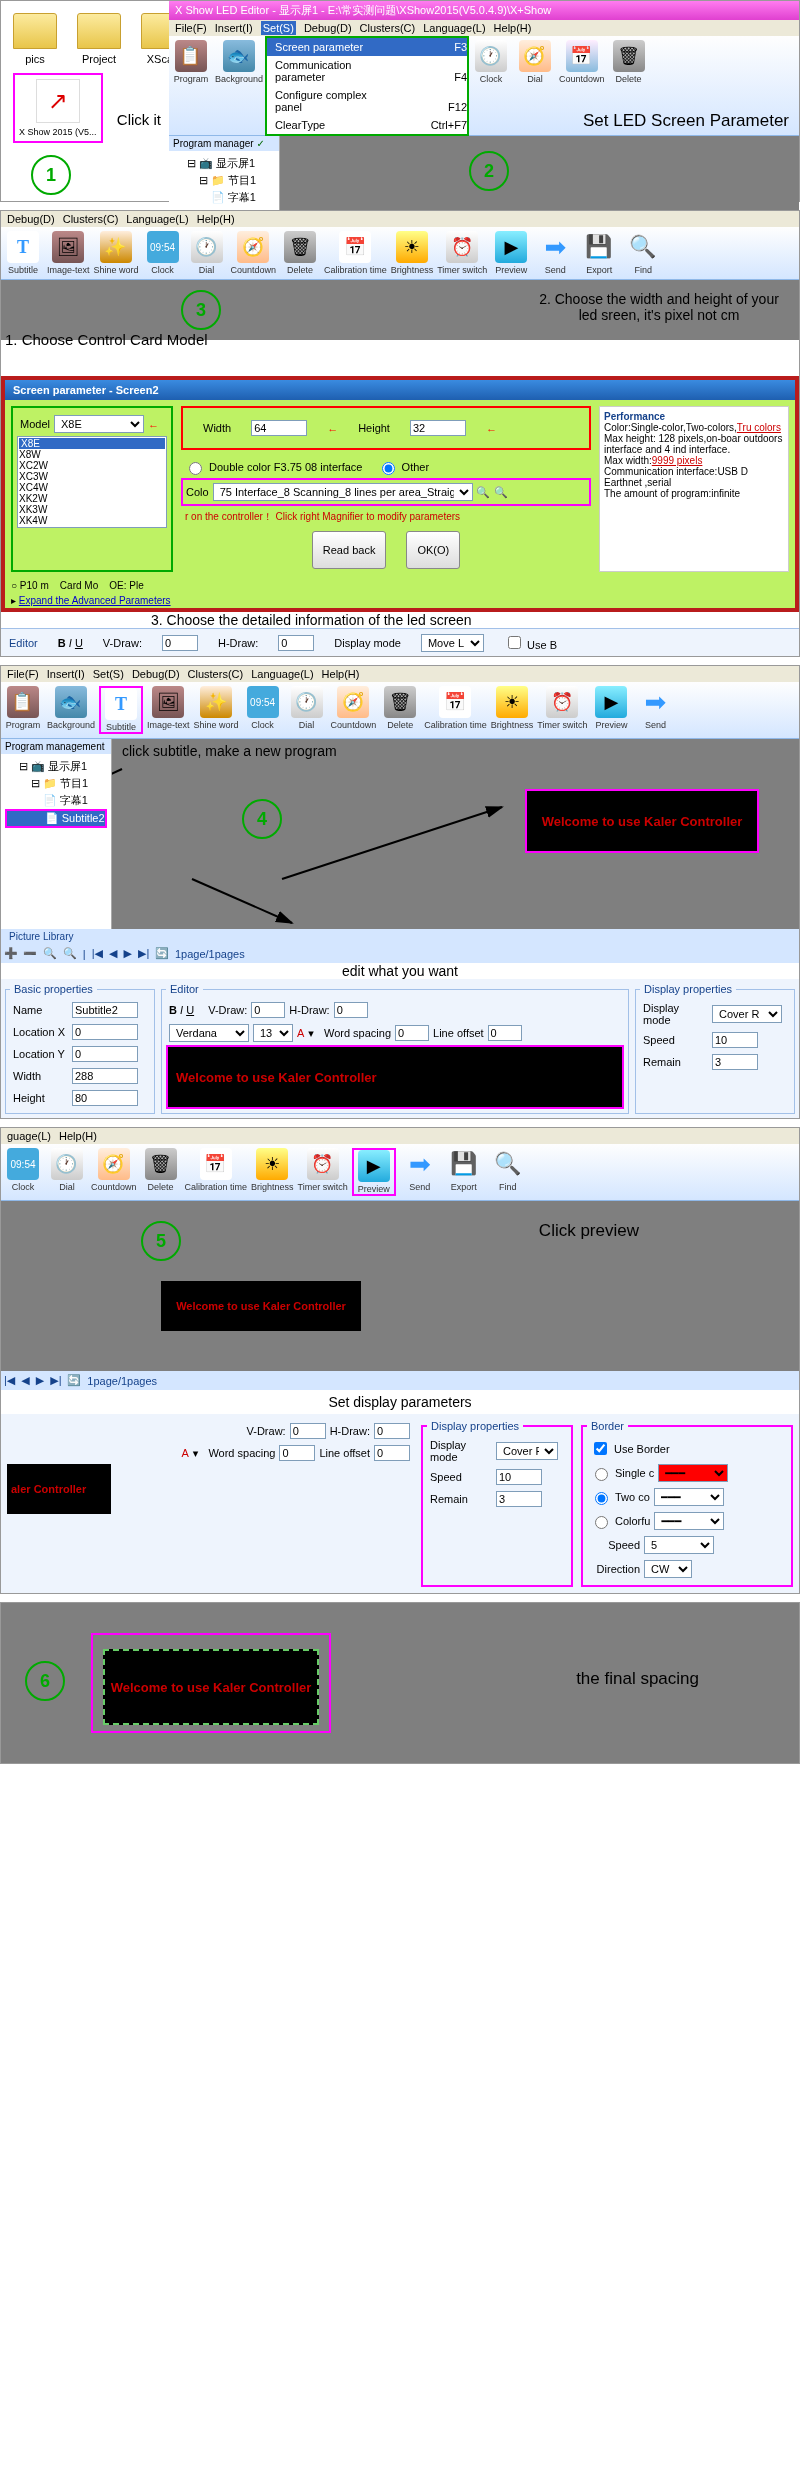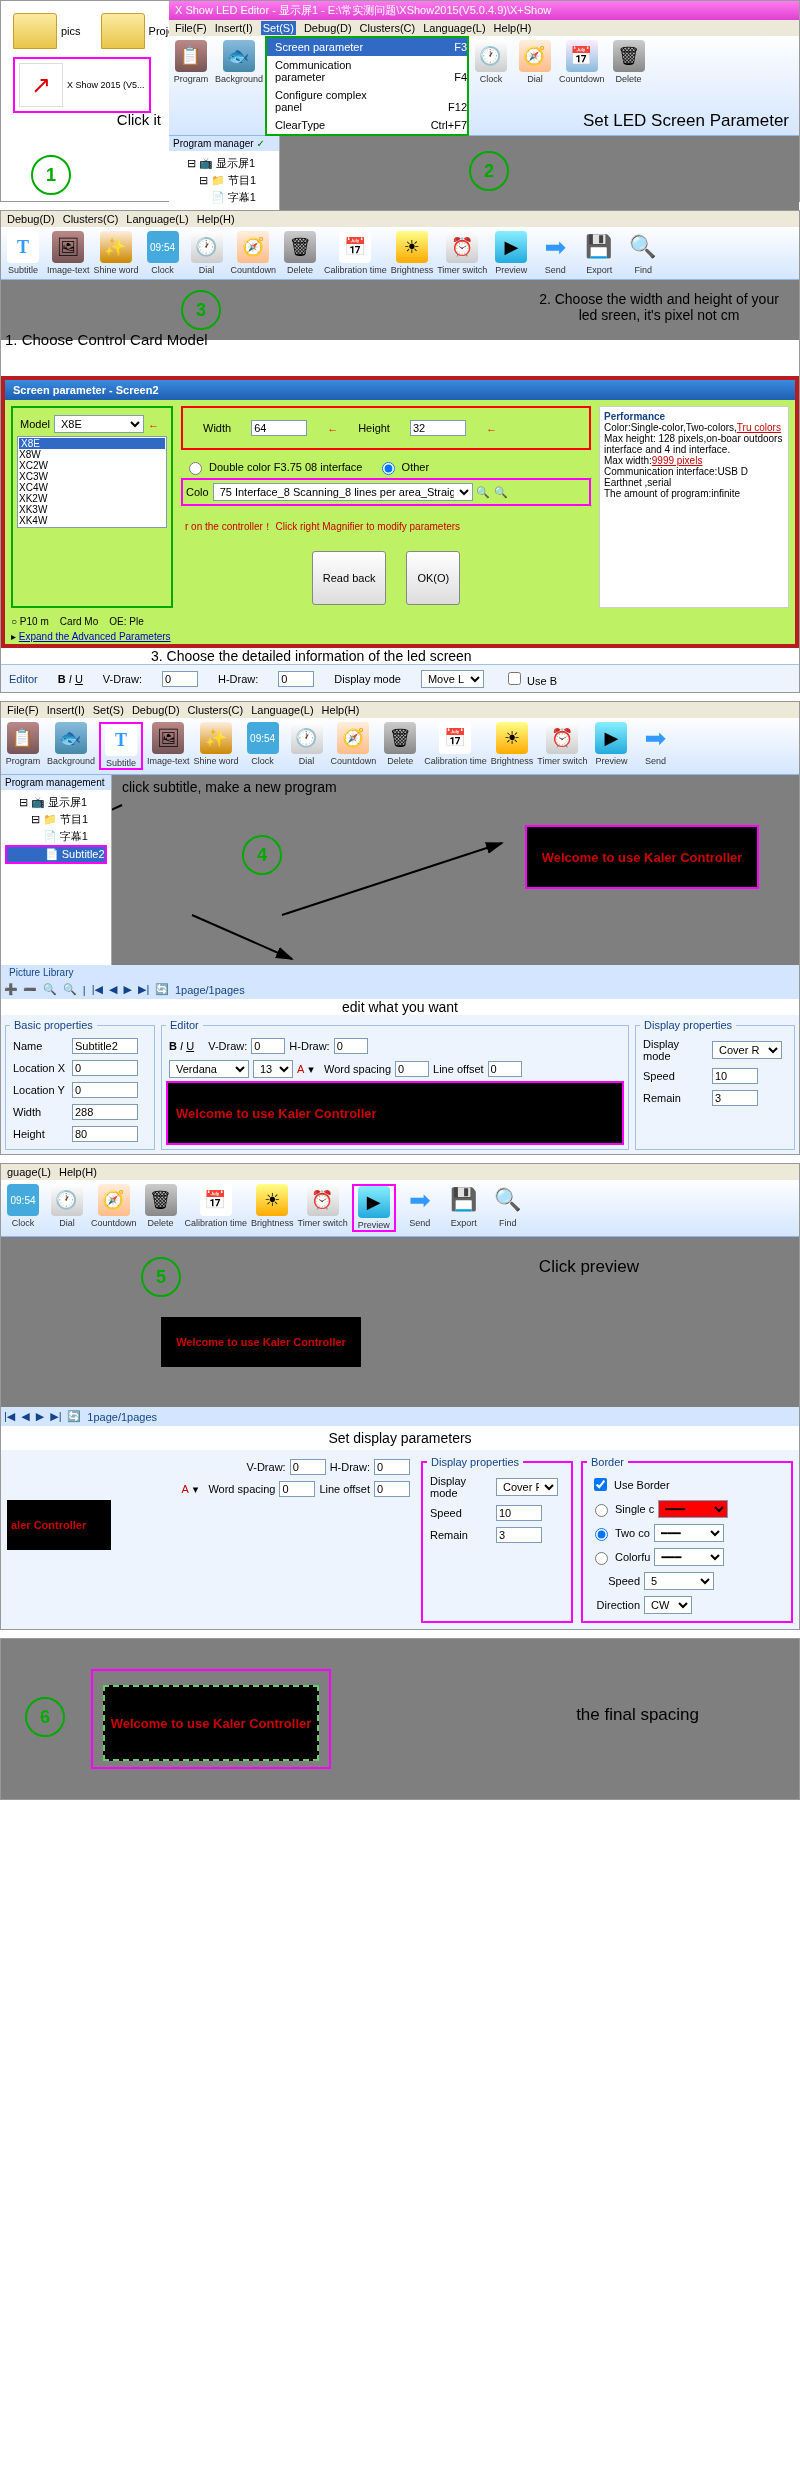--- a/index.html
+++ b/index.html
@@ -13,31 +13,31 @@
 .tool-icon{width:32px;height:32px;border-radius:4px;display:flex;align-items:center;justify-content:center;font-size:18px}
 .tool-lbl{font-size:9px;color:#333}
 .dropdown-menu{position:absolute;background:#fff;border:1px solid #999;font-size:11px;z-index:10}
 .dropdown-menu .item{padding:3px 80px 3px 8px;position:relative}
 .dropdown-menu .item .sc{position:absolute;right:0}
 .dropdown-menu .hi{background:#316ac5;color:#fff}
 .circ{width:36px;height:36px;border:2.5px solid #0a0;border-radius:50%;display:flex;align-items:center;justify-content:center;color:#0a0;font-size:18px;font-weight:bold;position:absolute}
 .annot{position:absolute;font-size:15px;color:#000}
 .tree{padding:4px;font-size:11px;color:#000;background:#fff}
 .tree .node{padding:1px 0 1px 14px}
-.folder-icon{display:inline-flex;align-items:center;gap:4px;margin:8px}
+.folder-icon{display:inline-flex;flex-direction:column;align-items:center;gap:4px;margin:8px}
 .folder-vis{width:42px;height:34px;background:linear-gradient(#fceb9f,#e8c54a);border-radius:3px 3px 0 0;border:1px solid #c8a030}
 .shortcut{width:42px;height:42px;background:#fff;display:flex;align-items:center;justify-content:center;font-size:24px;color:#d00;border:1px solid #ddd}
 .box-pink{border:2px solid #f0f}
 .box-red{border:2px solid #f00}
 .box-green{border:2px solid #0a0}
 .winxp-title{background:linear-gradient(#3a8be0,#1e5fb0);color:#fff;padding:4px 8px;font-weight:bold}
 .form-row{display:flex;align-items:center;gap:4px;padding:3px}
 .form-row label{font-size:11px}
 select,input[type=text]{font-size:11px;border:1px solid #7f9db9;padding:1px 2px;background:#fff}
-.btn{background:linear-gradient(#fff,#ddd);border:1px solid #888;padding:20px 10px;font-size:11px;border-radius:3px}
+.btn{background:linear-gradient(#fff,#ddd);border:1px solid #888;padding:12px 10px;font-size:11px;border-radius:3px}
 .black-screen{background:#000;color:#c00;font-weight:bold;display:flex;align-items:center;justify-content:center;font-size:13px}
 .arrow{position:absolute;pointer-events:none}
 fieldset{border:1px solid #a2c0e8;padding:4px;margin:0}
 legend{font-size:11px;color:#15428b;padding:0 4px}
 .pager{background:#d4e6ff;padding:3px;display:flex;align-items:center;gap:6px;font-size:11px;color:#15428b}
 .pager span{cursor:pointer}
 </style>
 </head>
 <body>
 
@@ -217,21 +217,21 @@
             <input type="text" style="width: 50px;" value="32">
             <span style="color:#f00">←</span>
     </div>
     <div class="form-row" style="margin-top:6px"><input type="radio" style=""><label>Double color F3.75 08 interface</label> &nbsp;&nbsp;<input type="radio" checked="" style=""><label>Other</label></div>
     <div class="box-pink form-row">
             <label>Colo</label>
             <select style="width:260px"><option>75 Interface_8 Scanning_8 lines per area_Straight</option></select> 
             <span>🔍</span> 
             <span>🔍</span>
           </div>
-    <div style="font-size:10px;color:#c00;padding:14px 4px">r on the controller！  Click right Magnifier to modify parameters</div>
+    <div style="font-size:10px;color:#c00;padding:4px 4px">r on the controller！  Click right Magnifier to modify parameters</div>
     <div class="form-row" style="justify-content:center;gap:20px">
      <button class="btn">Read back</button>
      <button class="btn">OK(O)</button>
     </div>
    </div>
    <div style="width:180px;background:#fff;border:1px solid #ccc;padding:4px;font-size:10px">
     <div style="color:#15428b;font-weight:bold">Performance</div>
     <div><span>Color:Single-color,Two-colors,</span><span style="color:#c00;text-decoration:underline">Tru colors</span></div>
     <div>Max height: 128 pixels,on-boar outdoors interface and 4 ind interface.</div>
     <div><span>Max width:</span><span style="color:#c00;text-decoration:underline">9999 pixels</span></div>

